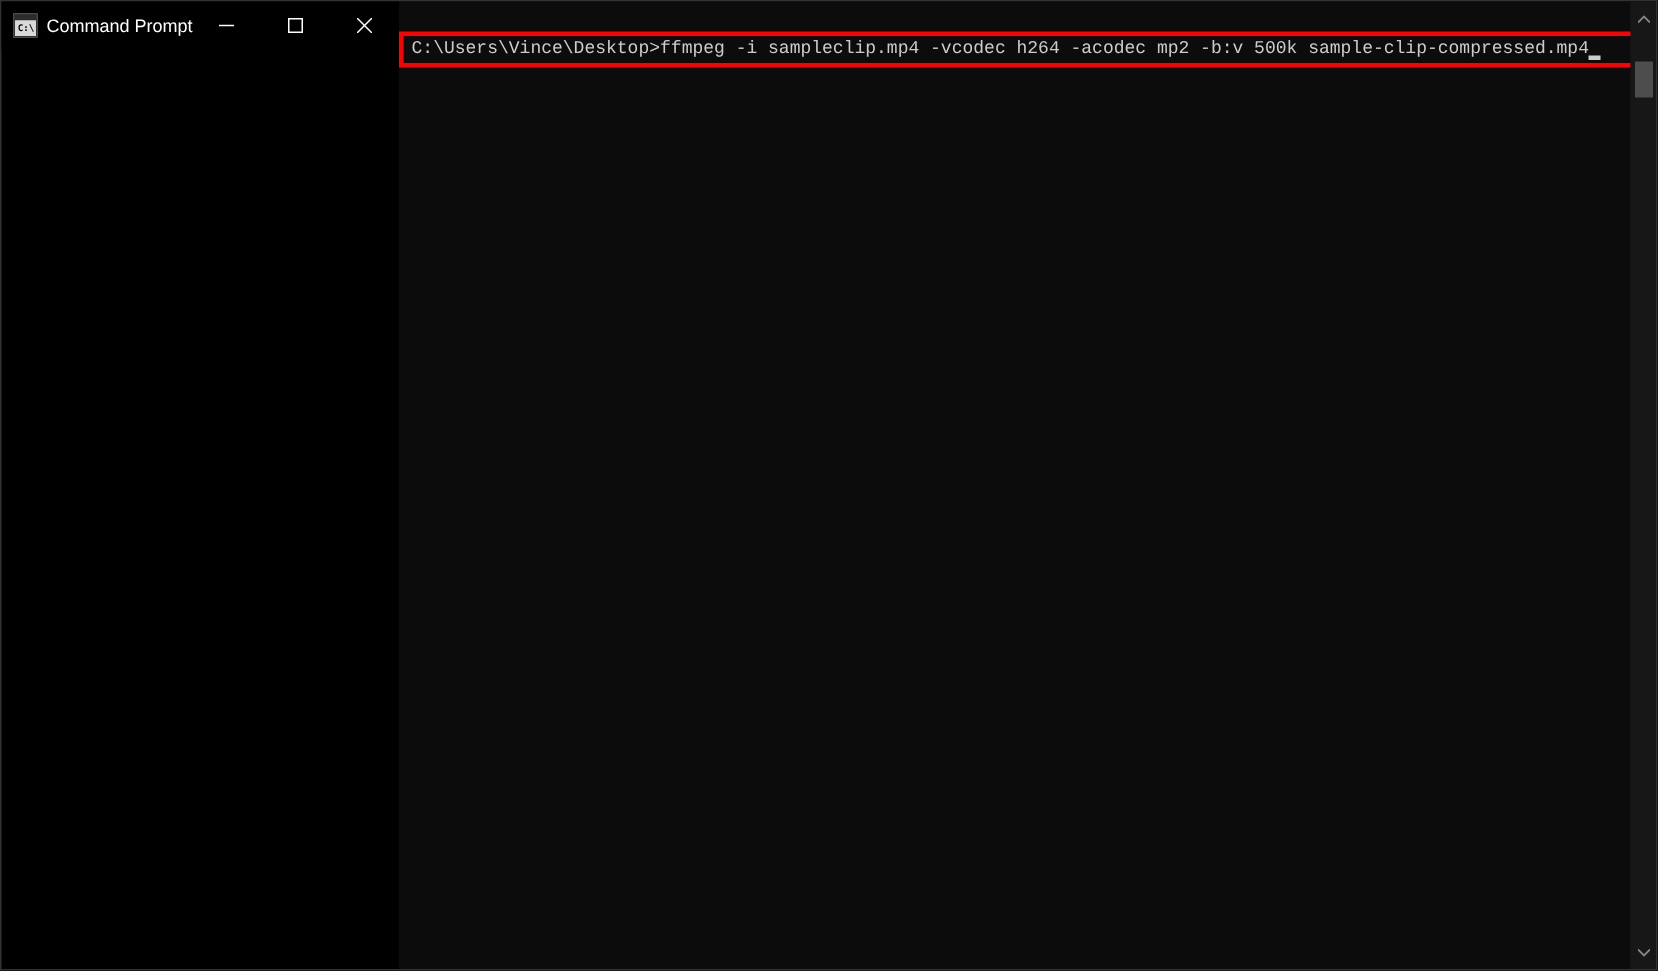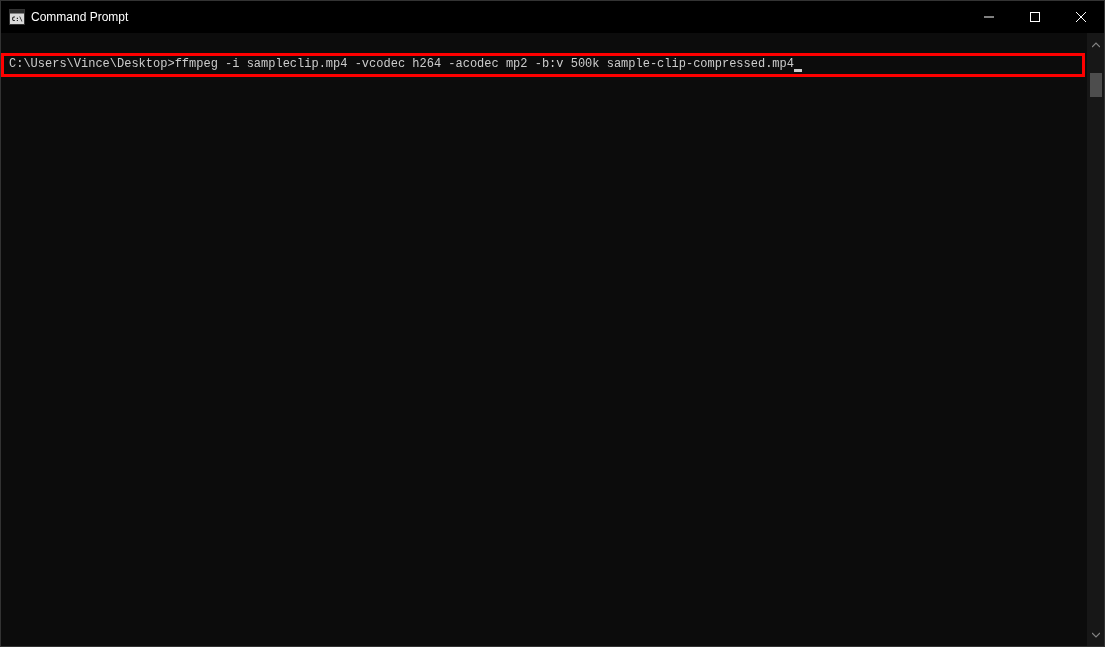--- a/index.html
+++ b/index.html
@@ -15,21 +15,21 @@
       height: 647px;
       overflow: hidden;
     }
     
     .window {
       width: 100%;
       height: 100%;
       background: #000;
       border: 1px solid #333;
       display: flex;
-      flex-direction: column;
+      flex-direction: row;
     }
     
     .titlebar {
       height: 32px;
       background: #000;
       display: flex;
       align-items: center;
       padding: 0;
       color: #fff;
       font-size: 12px;

